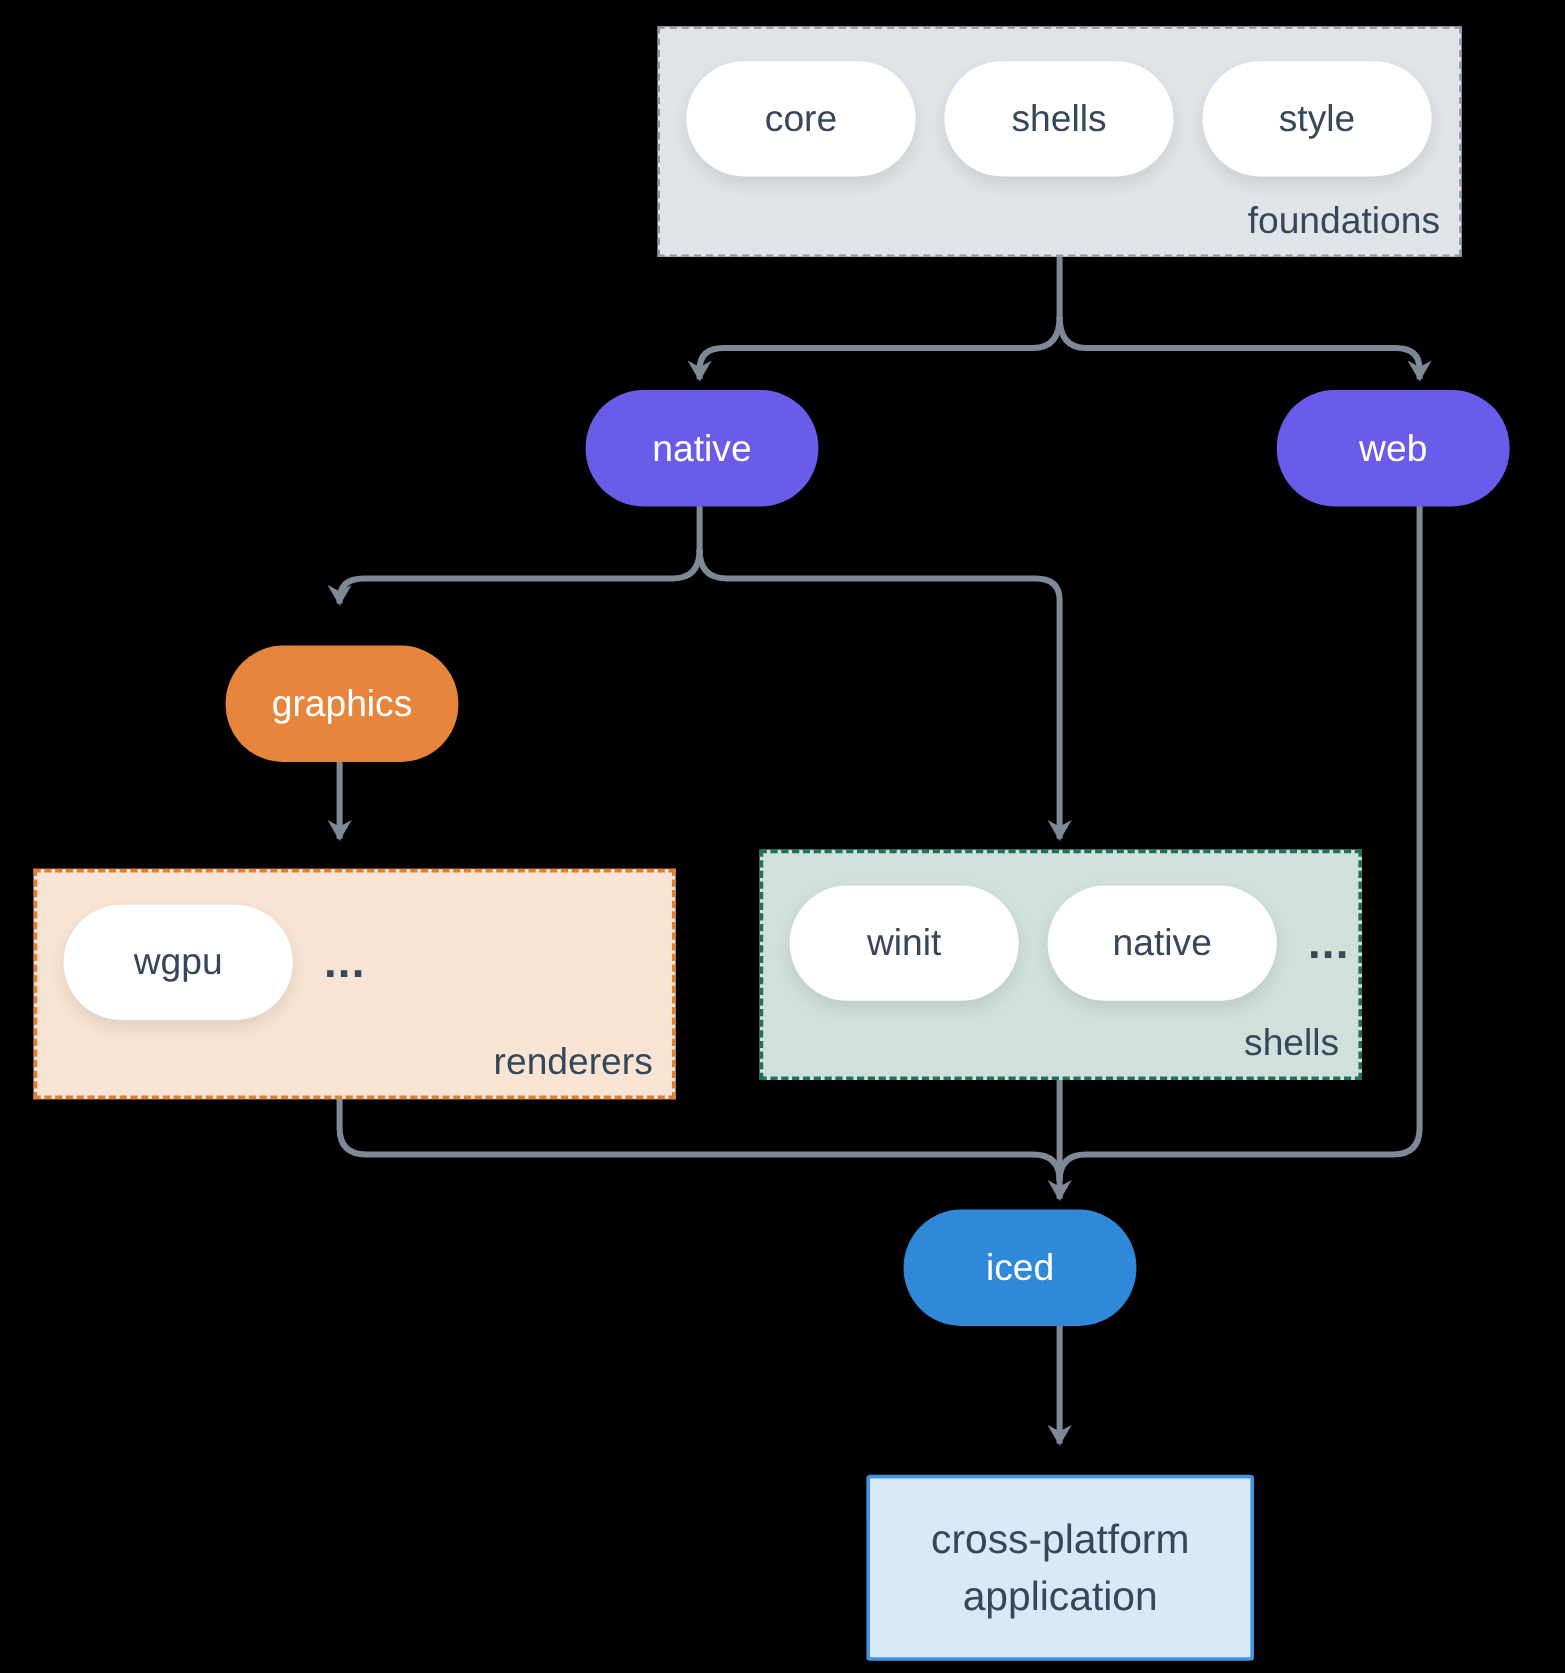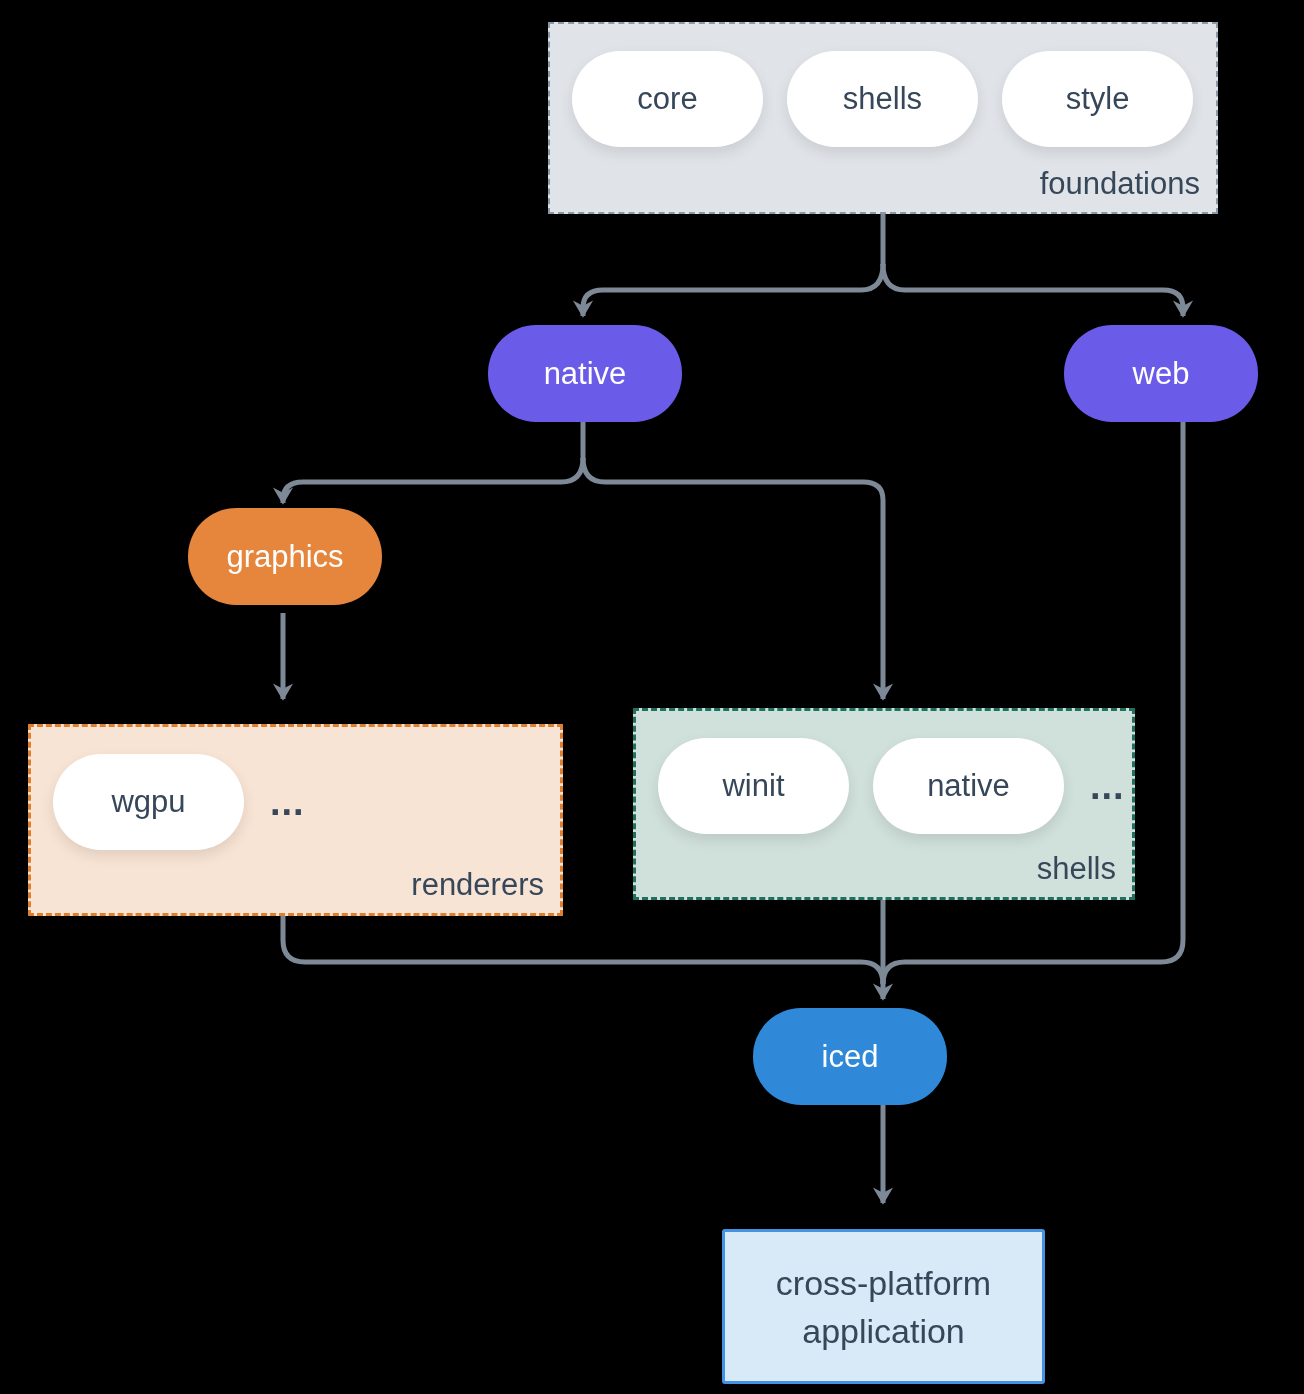--- a/index.html
+++ b/index.html
@@ -47,21 +47,21 @@
     height:96px;border-radius:48px;font-size:31px;flex:0 0 auto;
   }
   .pill.white{
     width:191px;background:var(--pill-white,#fff);
     color:var(--node-text-dark,#37475a);
     box-shadow:0 6px 14px rgba(0,0,0,0.10);
   }
   .node{position:absolute;width:194px;height:97px;color:#fff;}
   .node-native{left:488px;top:325px;background:var(--purple,#6a5be8);}
   .node-web{left:1064px;top:325px;background:var(--purple,#6a5be8);}
-  .node-graphics{left:188px;top:508px;background:var(--orange,#e6853c);justify-content:center;}
+  .node-graphics{left:188px;top:538px;background:var(--orange,#e6853c);justify-content:center;}
   .node-iced{left:753px;top:1008px;background:var(--blue,#2f89d8);}
 
   
   .app-box{
     position:absolute;left:722px;top:1213px;width:323px;height:155px;
     box-sizing:border-box;
     background:var(--app-bg,#d8e9f8);
     border:3px solid var(--app-border,#4493e2);
     border-radius:3px;
     display:flex;align-items:center;justify-content:center;margin-top:16px;

